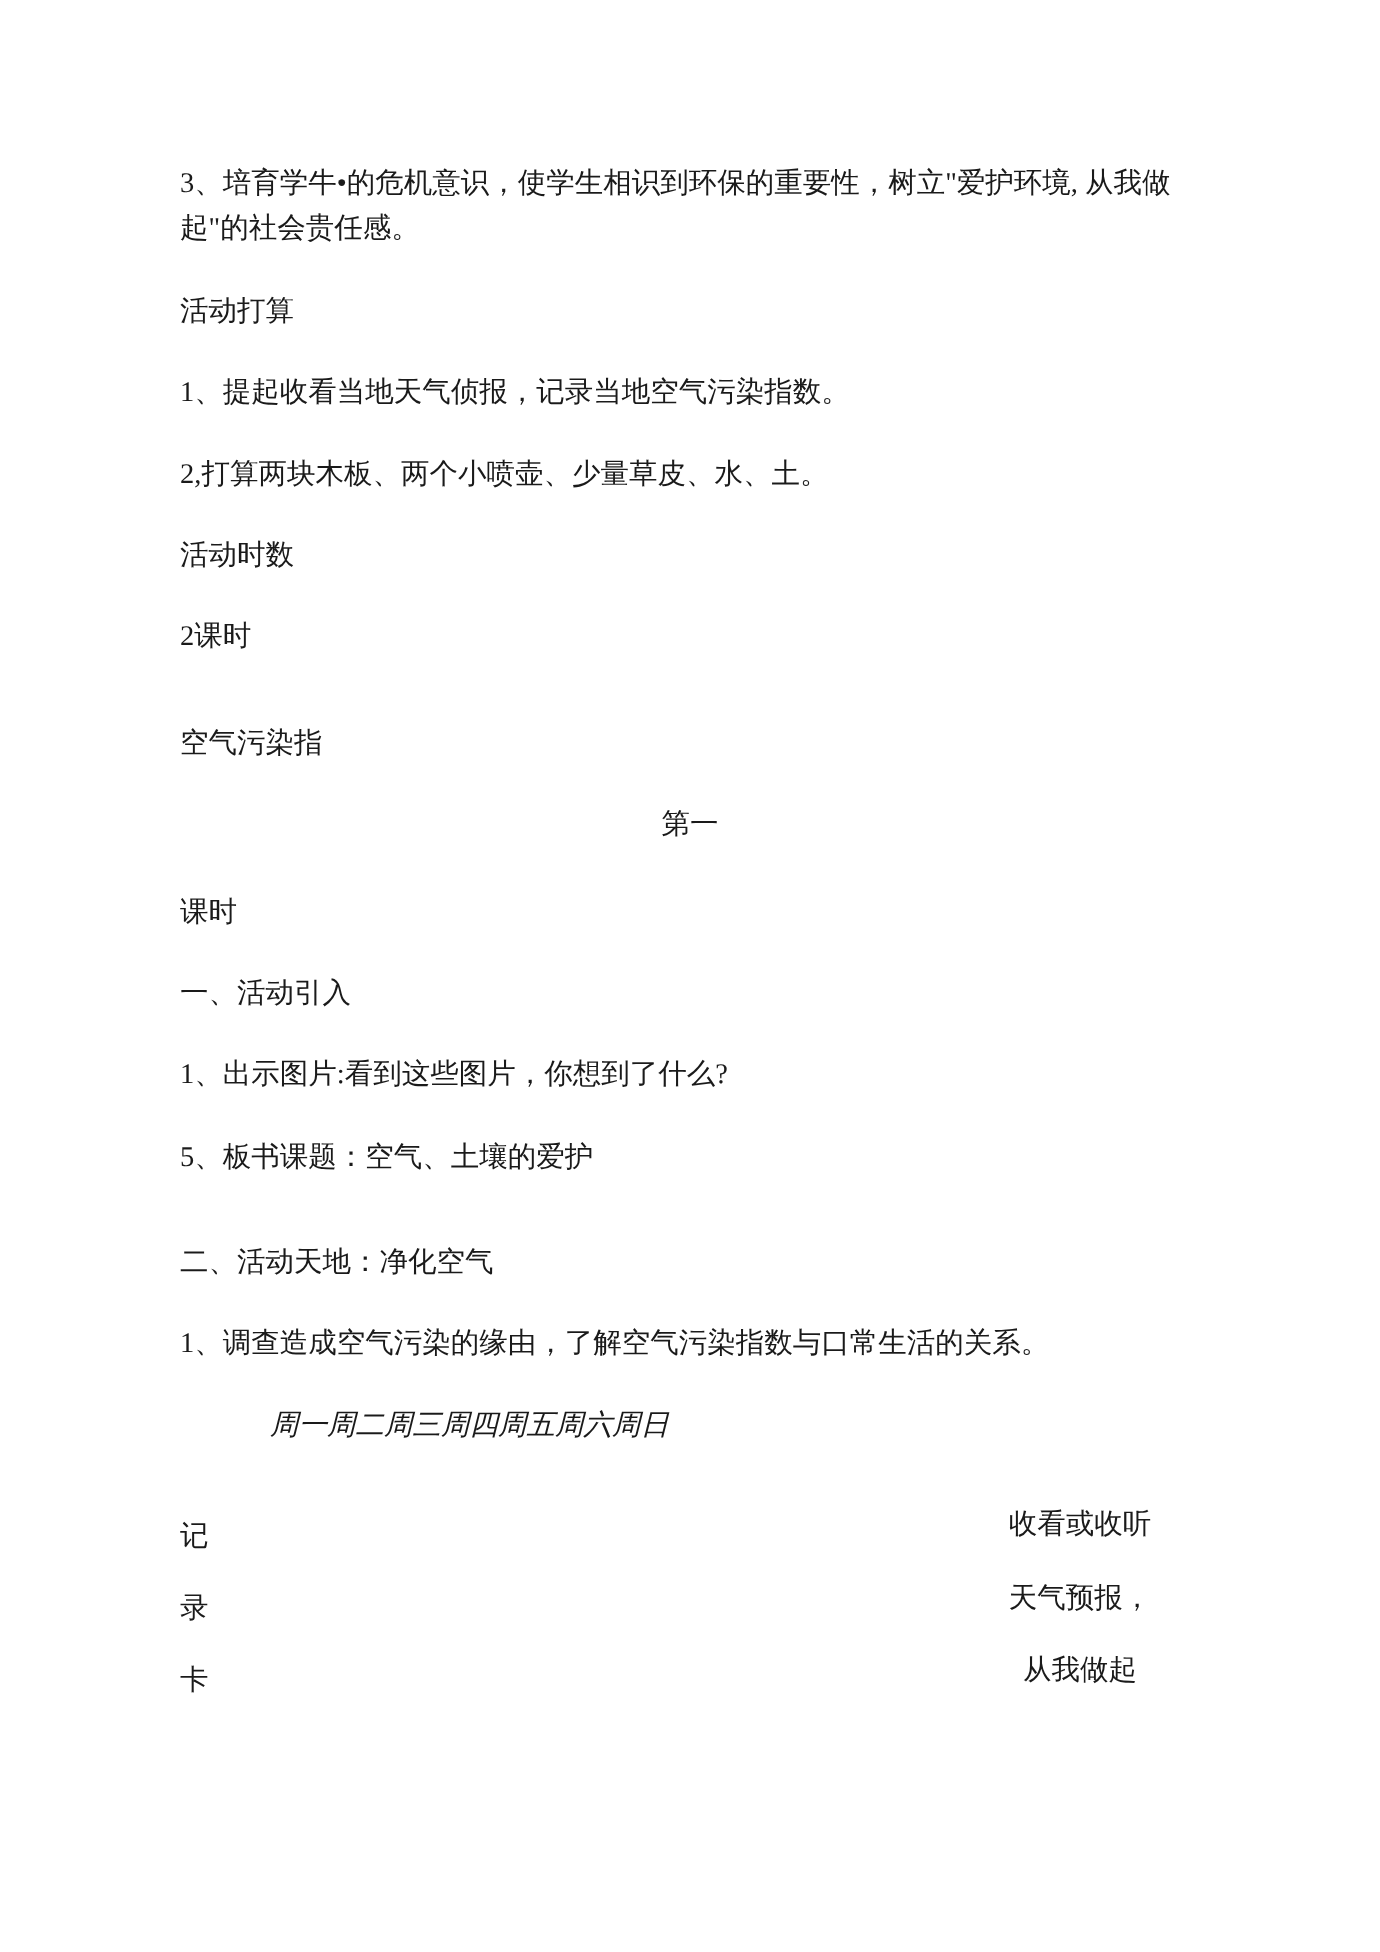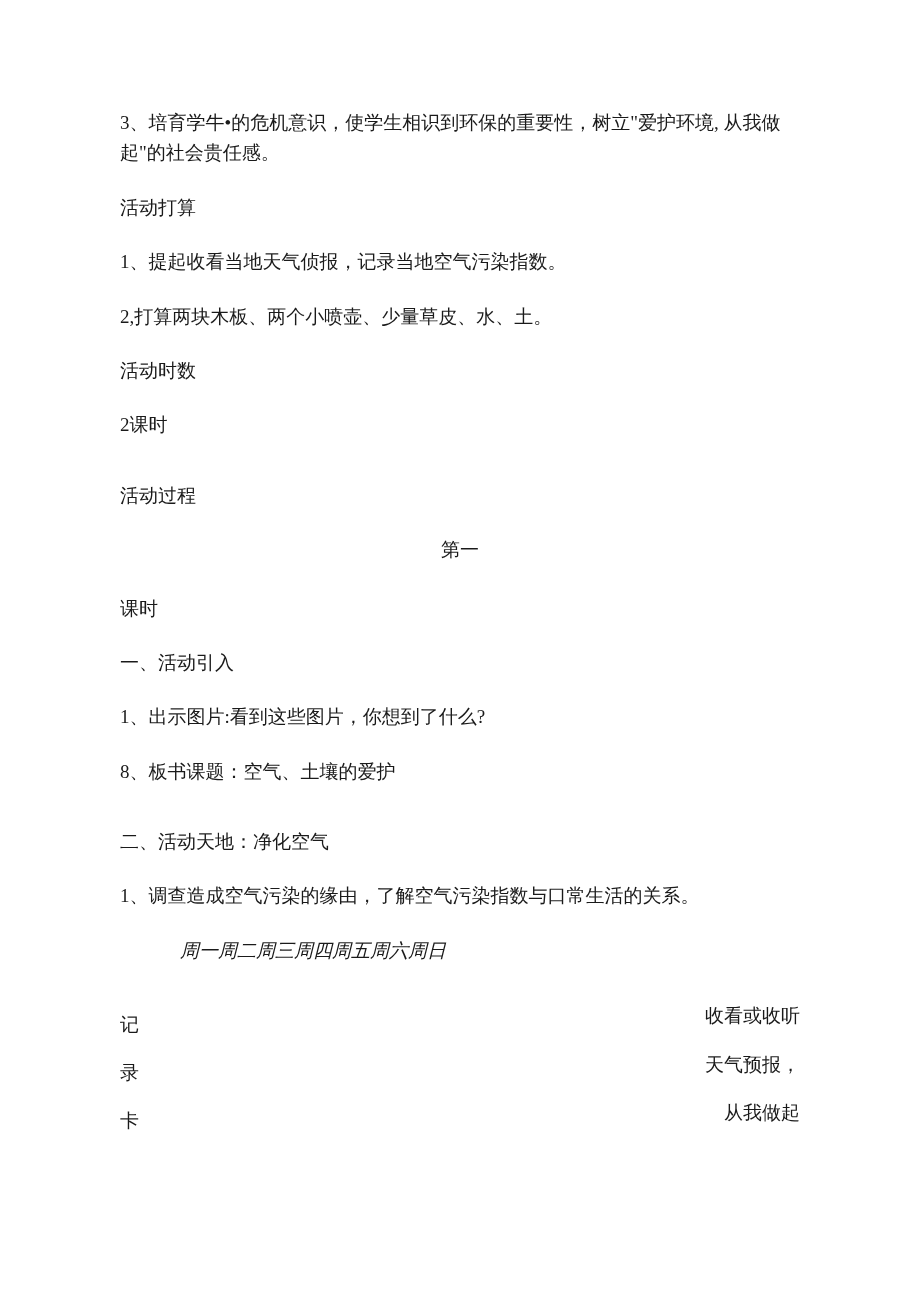--- a/index.html
+++ b/index.html
@@ -32,22 +32,21 @@
     margin-top: 12px;
   }
   .days-row {
     padding-left: 60px;
     margin-bottom: 36px;
     font-style: italic;
   }
   .side-block {
     float: right;
     width: 160px;
-    text-align: right;
-    font-family: Liberation Mono, monospace;
+    text-align: center;
   }
   .side-block .line {
     margin-bottom: 18px;
     white-space: nowrap;
   }
   .left-col {
     margin-top: 38px;
     line-height: 2.2;
   }
   .left-col span {
@@ -68,31 +67,31 @@
   <div class="para">活动打算</div>
 
   <div class="para">1、提起收看当地天气侦报，记录当地空气污染指数。</div>
 
   <div class="para">2,打算两块木板、两个小喷壶、少量草皮、水、土。</div>
 
   <div class="para">活动时数</div>
 
   <div class="section-gap">2课时</div>
 
-  <div class="para">活动过程</div>
+  <div class="para">空气污染指</div>
 
   <div class="right-float">第一</div>
 
   <div class="para">课时</div>
 
   <div class="para">一、活动引入</div>
 
   <div class="para">1、出示图片:看到这些图片，你想到了什么?</div>
 
-  <div class="section-gap">8、板书课题：空气、土壤的爱护</div>
+  <div class="section-gap">5、板书课题：空气、土壤的爱护</div>
 
   <div class="para activity-two">二、活动天地：净化空气</div>
 
   <div class="para">1、调查造成空气污染的缘由，了解空气污染指数与口常生活的关系。</div>
 
   <div class="days-row">周一周二周三周四周五周六周日</div>
 
   <div class="side-block">
     <div class="line">收看或收听</div>
     <div class="line">天气预报，</div>

